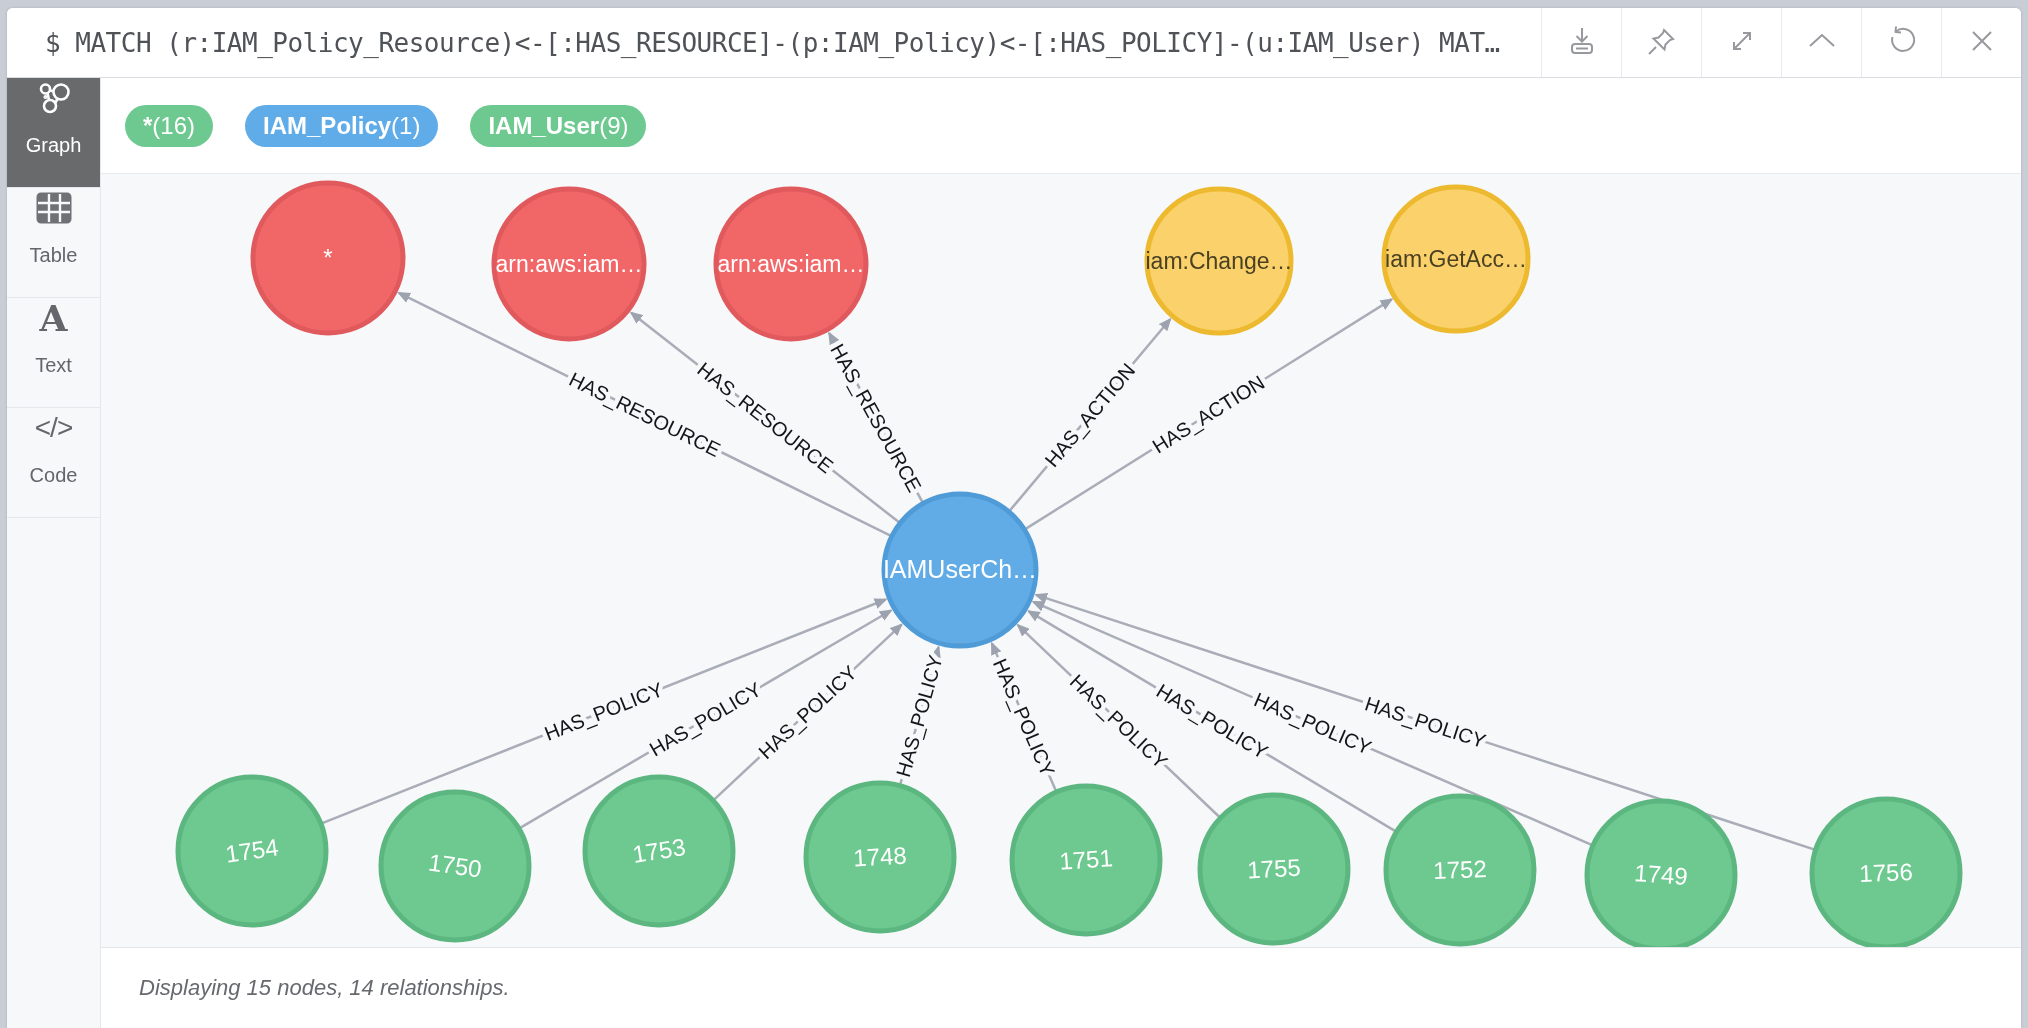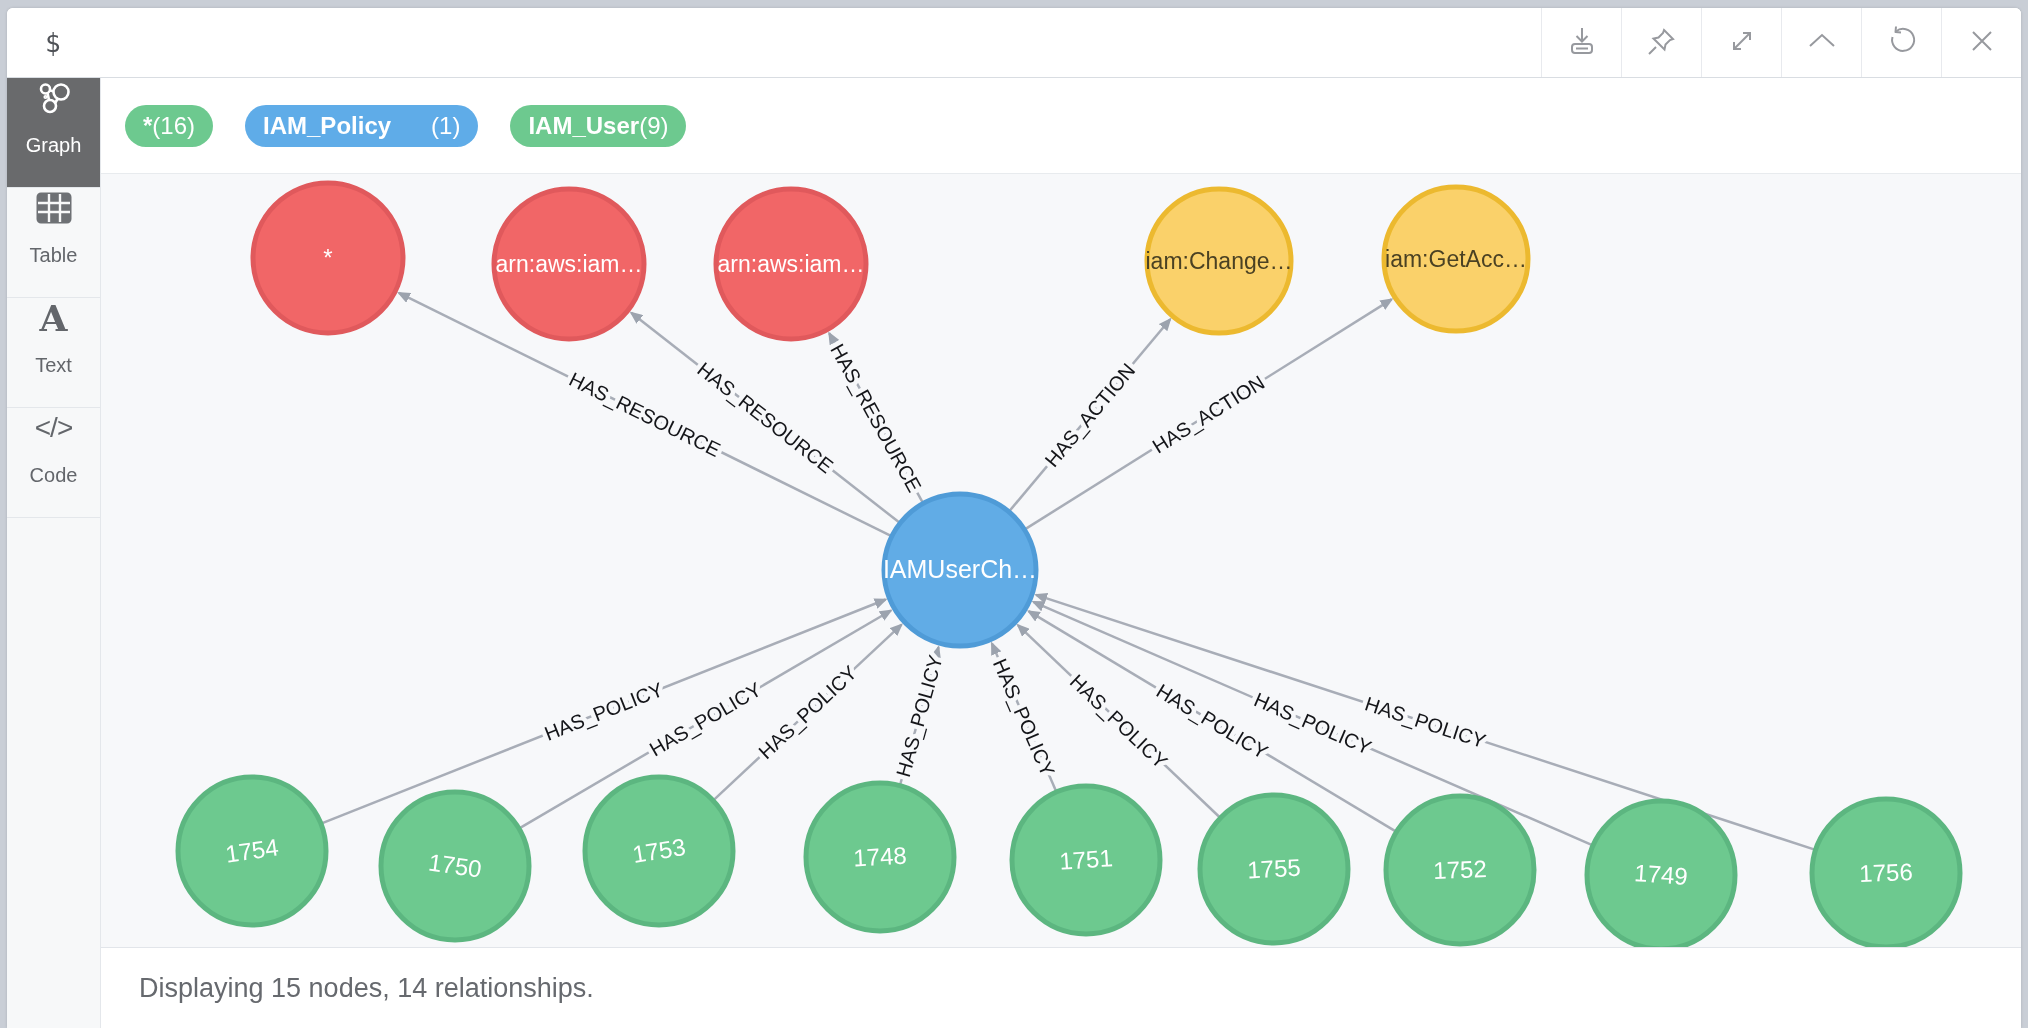--- a/index.html
+++ b/index.html
@@ -57,30 +57,30 @@
     paint-order:stroke; stroke:#f7f8fa; stroke-width:9px; stroke-linejoin:round;
     text-anchor:middle; cursor:default;
   }
   .node-label { font-family:"Liberation Sans", sans-serif; text-anchor:middle; pointer-events:none; }
   circle.node { cursor:pointer; }
   line.rel { cursor:pointer; }
 
   
   .statusbar { height:81px; background:#fff; border-top:1px solid #e2e5ea;
                display:flex; align-items:center; padding-left:38px; }
-  .statusbar span { font-size:27px; color:#66696e; }
+  .statusbar span { font-size:22px; color:#66696e;font-style:italic; }
 </style>
 </head>
 <body>
 
 <div class="card">
 
   <div class="qheader">
     <div class="qtext">
-      <span>$</span>&nbsp;
+      <span>$</span>&nbsp;<span>MATCH (r:IAM_Policy_Resource)&lt;-[:HAS_RESOURCE]-(p:IAM_Policy)&lt;-[:HAS_POLICY]-(u:IAM_User) MAT…</span>
     </div>
     <div class="qtools">
       <div class="qbtn">
         <span>
           <svg width="34" height="34" viewBox="0 0 34 34">
               <path d="M17 4 v13 M11.5 12 L17 17.5 L22.5 12"></path>
               <rect x="7" y="20" width="20" height="9" rx="3"></rect>
               <path d="M11 24.5 h12"></path>
             </svg>
         </span>
@@ -162,21 +162,21 @@
         <span class="lab">Code</span>
       </div>
     </div>
 
     <div class="main">
       <div class="legend" id="legend">
           <span class="pill" style="background: rgb(109, 201, 143); color: rgb(255, 255, 255);">
             <b>*</b>
             <span class="cnt">(16)</span>
           </span>
-          <span class="pill" style="background: rgb(95, 172, 232); color: rgb(255, 255, 255); gap: 40px;">
+          <span class="pill" style="background: rgb(95, 172, 232); color: rgb(255, 255, 255);">
             <b>IAM_Policy</b>
             <span class="cnt">(1)</span>
           </span>
           <span class="pill" style="background: rgb(109, 201, 143); color: rgb(255, 255, 255); align-items: center;">
             <b>IAM_User</b>
             <span class="cnt">(9)</span>
           </span>
         </div>
       <div class="canvas">
         <svg id="graph-svg" width="1920" height="773" viewBox="0 0 1920 773">

